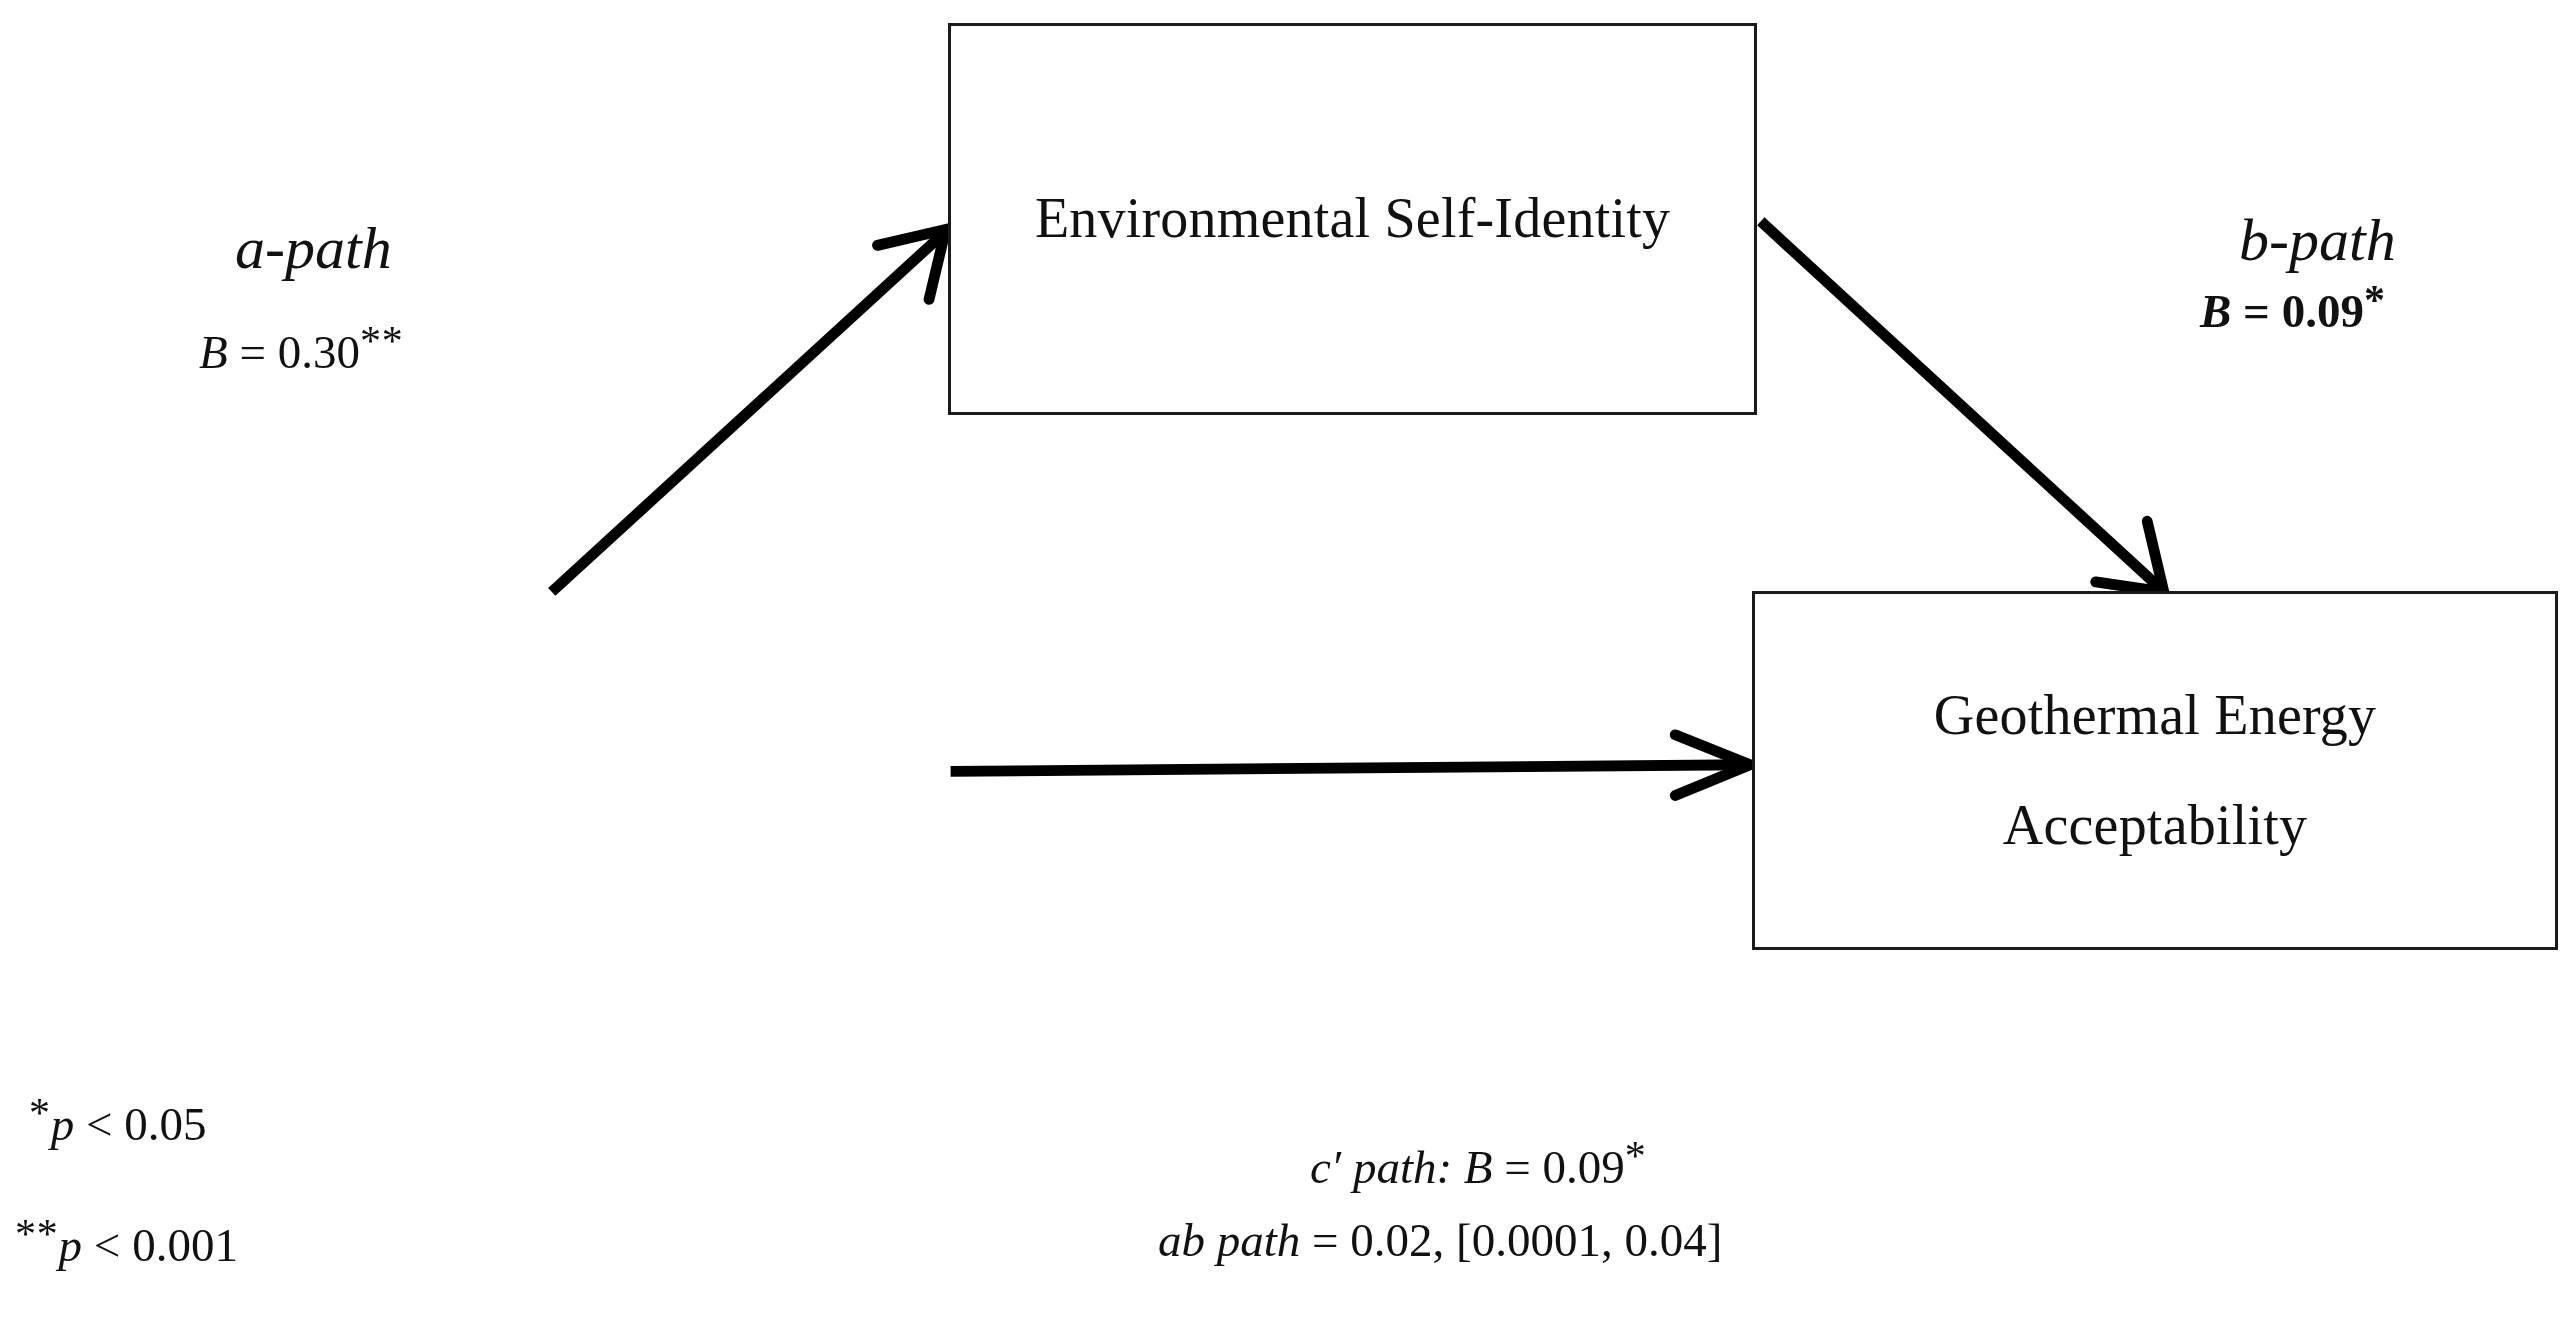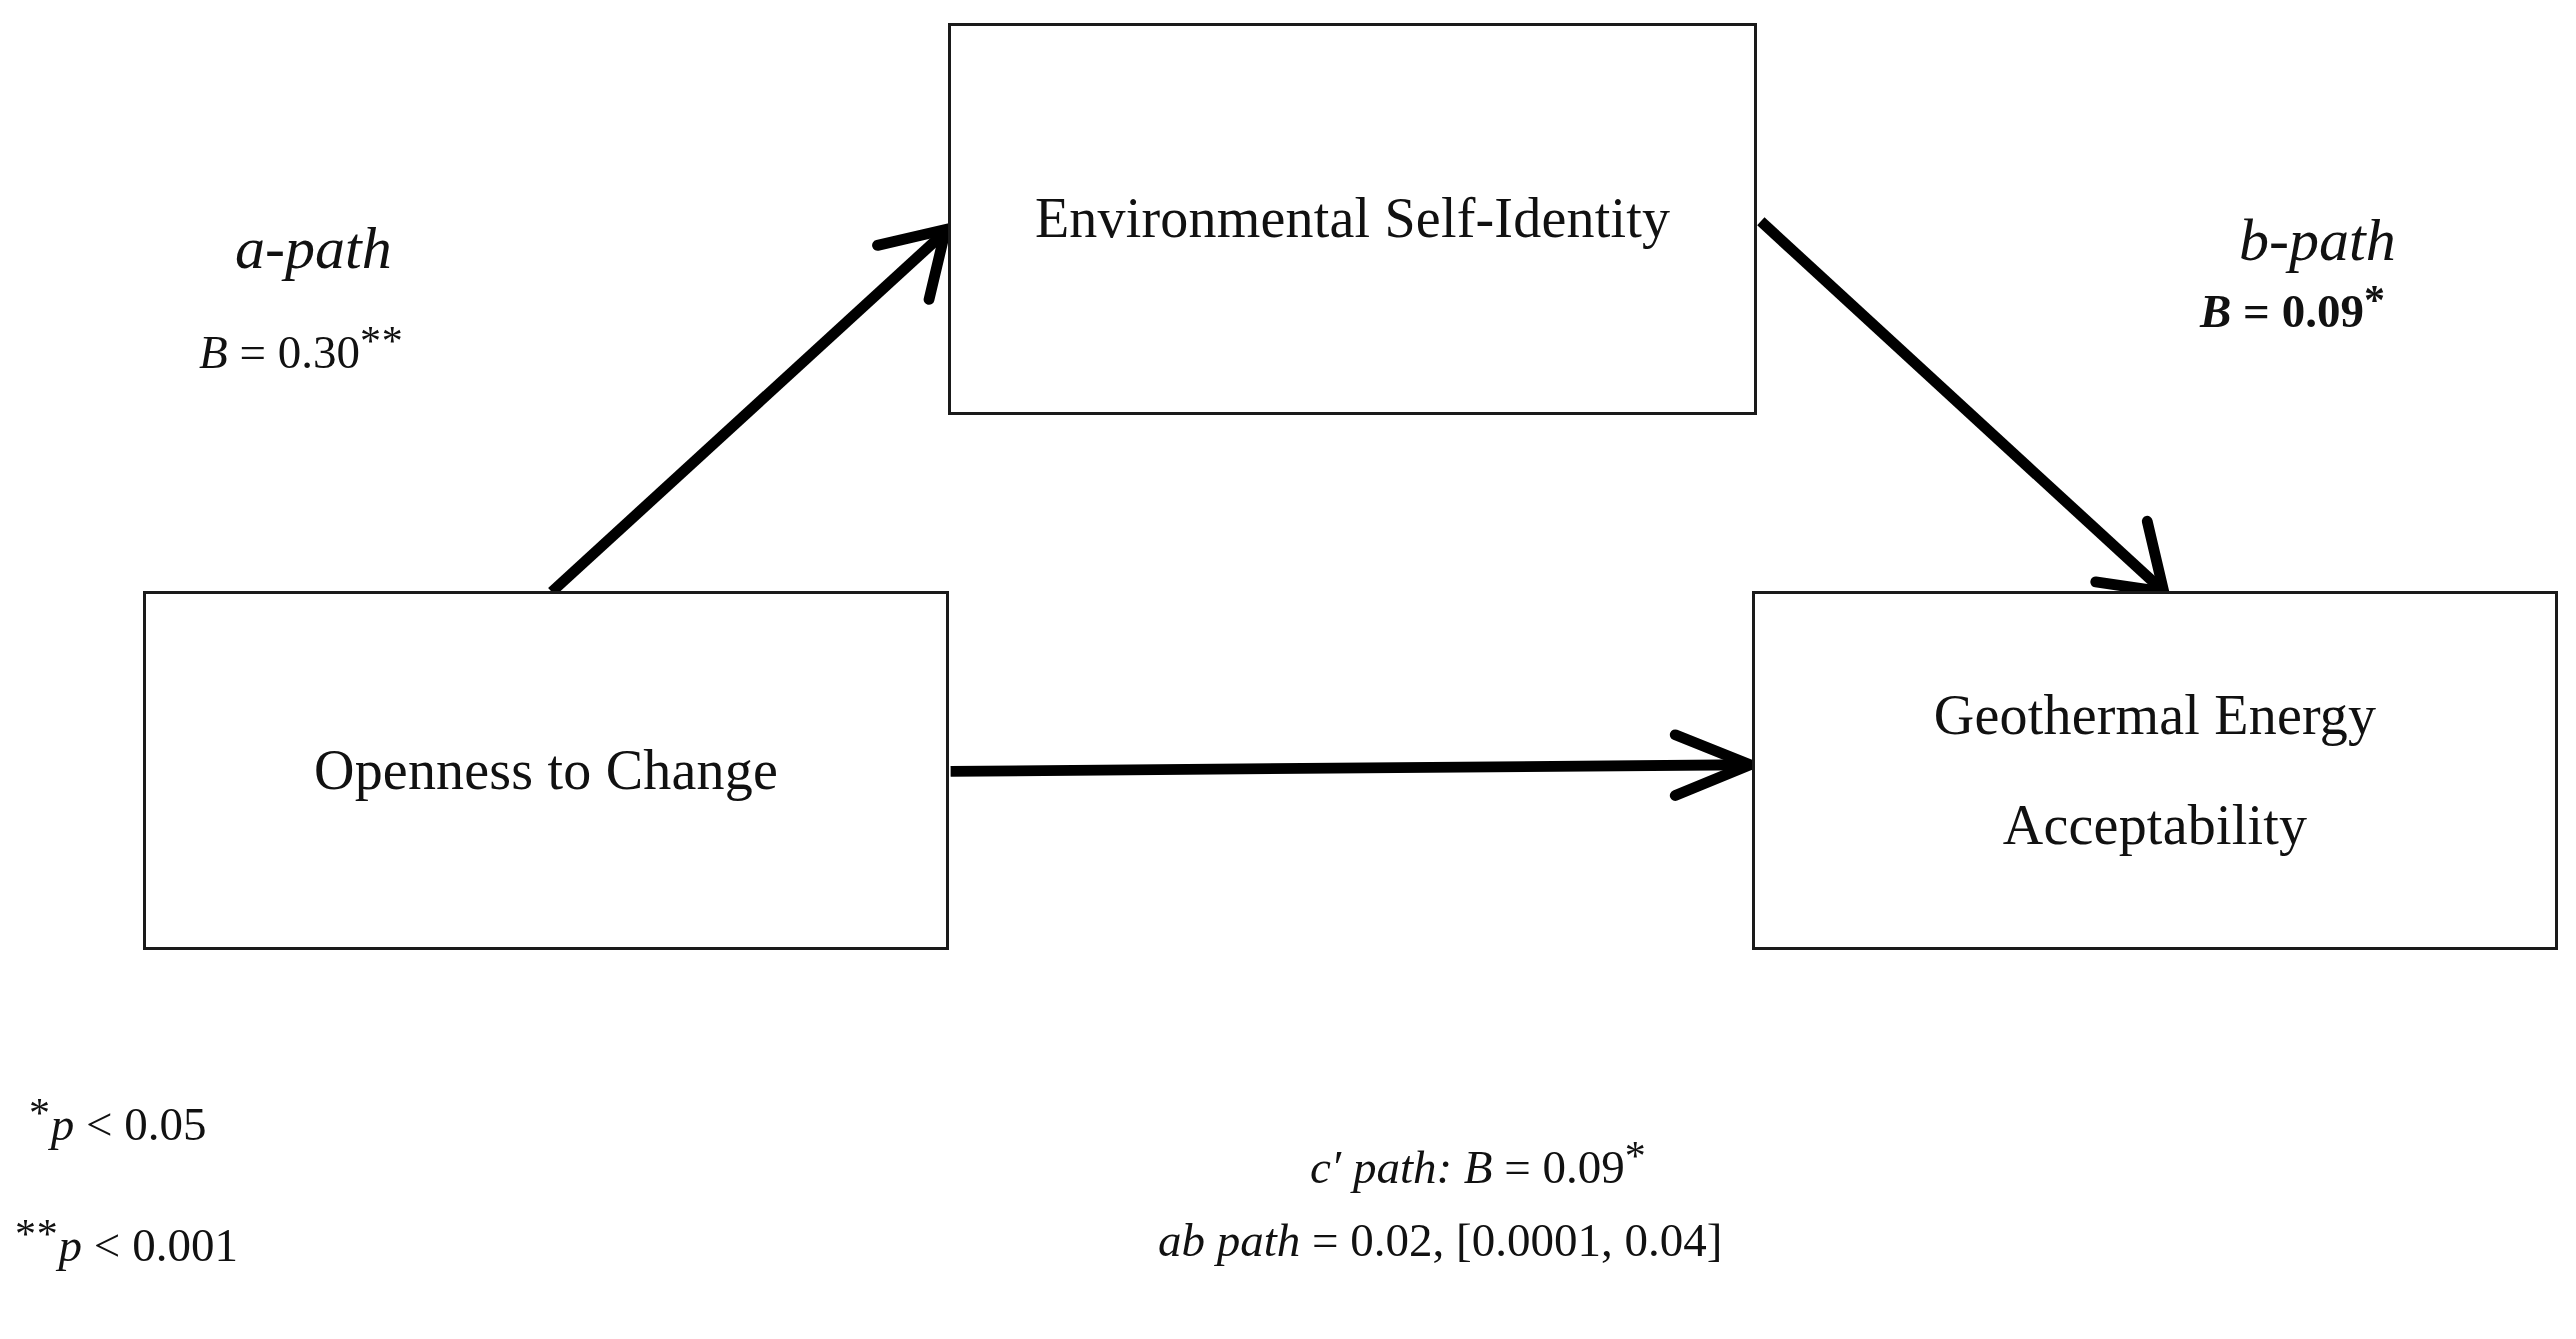--- a/index.html
+++ b/index.html
@@ -131,23 +131,20 @@
     <g>
       <line x1="1144" y1="928" x2="2104" y2="920" stroke="#000000" stroke-width="13" stroke-linecap="butt"></line>
       <polyline points="2016,884 2106,920 2016,957" fill="none" stroke="#000000" stroke-width="13" stroke-linecap="round" stroke-linejoin="miter"></polyline>
     </g>
   </svg>
 
   <div class="node-box" id="box-mediator">
     <span class="node-label">Environmental Self-Identity</span>
   </div>
 
-  <div class="node-box" id="box-predictor">
-    <span class="node-label">Openness to Change</span>
-  </div>
 
   <div class="node-box" id="box-outcome">
     <span class="node-label">Geothermal Energy Acceptability</span>
   </div>
 
   <div class="annot path-name" id="label-a-path">a-path</div>
 
   <div class="annot path-value" id="label-a-value">
     <span class="ital">B</span><span>&nbsp;</span><span>=</span><span>&nbsp;</span><span>0.30</span><span class="stars">**</span>
   </div>

